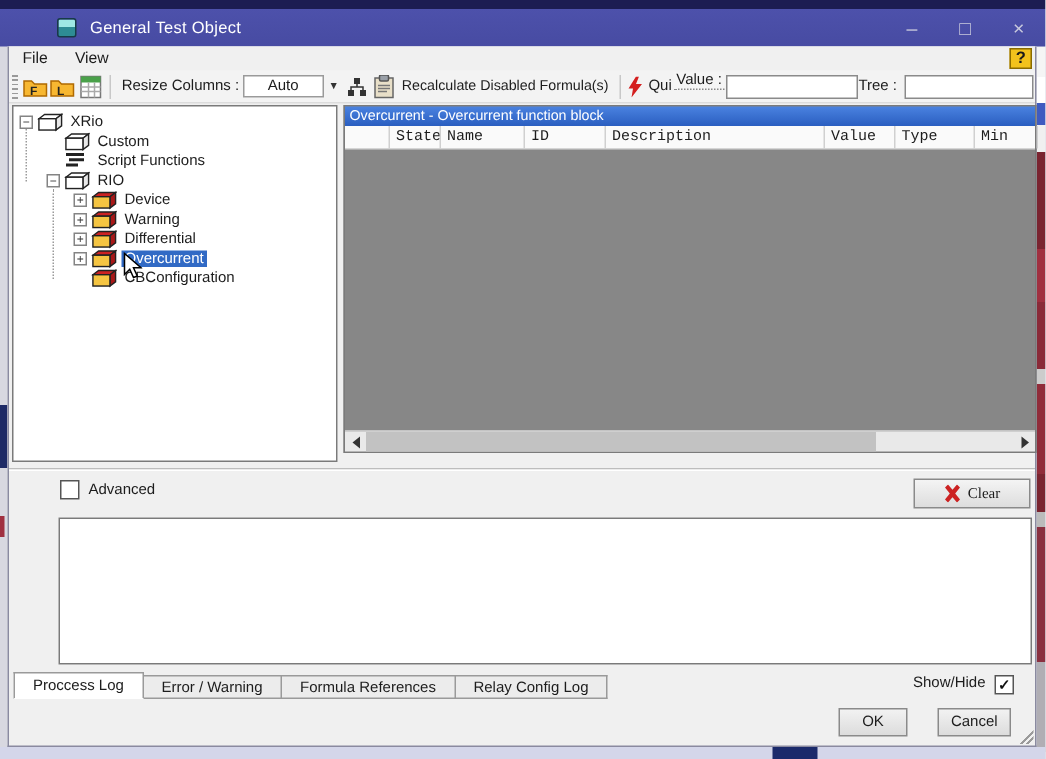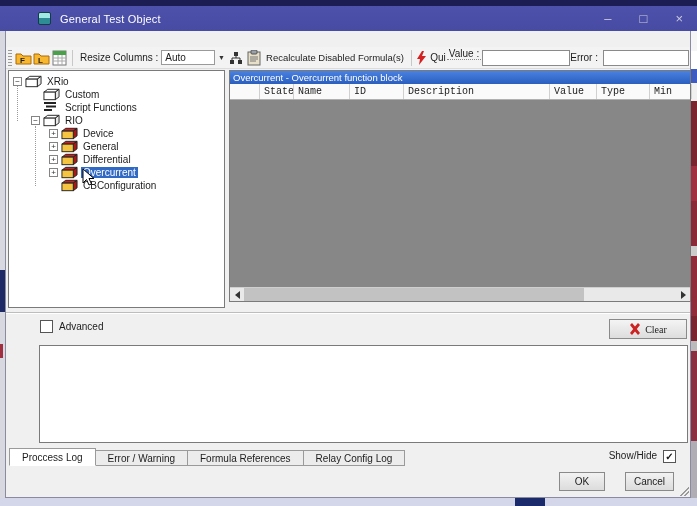--- a/index.html
+++ b/index.html
@@ -44,21 +44,21 @@
   
   #toolbar { position:absolute; left:0; top:16px; width:100%; height:22px; background:#f3f3f3;
     border-bottom:1px solid #dcdcdc; display:flex; align-items:center; padding-left:2px; }
   .grip { width:4px; height:16px; margin-right:3px;
     background:repeating-linear-gradient(#9a9a9a 0 1px,transparent 1px 3px); }
   .tbtn { display:flex; align-items:center; justify-content:center; width:20px; height:18px; }
   .tsep { width:1px; height:16px; background:#c8c8c8; margin:0 4px; }
   .tlabel { font-size:10px; margin:0 3px; white-space:nowrap; }
   #resize-combo { display:flex; align-items:center; }
   #resize-combo-field { width:54px; height:15px; background:#fff; border:1px solid #9a9a9a;
-    font-size:10px; padding:1px 3px; }
+    font-size:10px; padding:1px 15px; }
   #resize-combo-arrow { width:12px; height:15px; font-size:7px; color:#333; display:flex;
     align-items:center; justify-content:center; }
   #recalc-label { font-size:9.5px; }
   #qui-label { font-size:10px; margin-left:2px; }
   #value-label { font-size:10px; background:#f5f5f5; border-bottom:1px dotted #888;
     transform:translateY(-4px); padding:0 2px; margin-left:-2px; white-space:nowrap; }
   .tinput { height:16px; background:#fff; border:1px solid #8a8a8a; font-size:10px; padding:0 3px;
     font-family:"Liberation Sans", sans-serif; }
   #value-input { width:88px; margin-left:1px; }
   #tree-label { margin-left:auto; }
@@ -144,20 +144,25 @@
     <div id="title-text">General Test Object</div>
     <div id="win-controls">
       <span>–</span>
       <span>□</span>
       <span>×</span>
     </div>
   </div>
 
   <div id="dialog">
 
+    <div id="menubar">
+      <div class="menu-item">File</div>
+      <div class="menu-item">View</div>
+      <div id="help-badge">?</div>
+    </div>
 
     <div id="toolbar">
       <div class="grip"></div>
       <div class="tbtn">
         <svg width="17" height="14" viewBox="0 0 17 14">
           <path d="M1 3 L6 3 L8 5 L16 5 L16 13 L1 13 Z" fill="#f7b731" stroke="#b06a00"></path>
           <text x="5" y="12" font-size="8" font-weight="bold" fill="#222">F</text>
         </svg>
       </div>
       <div class="tbtn">
@@ -202,21 +207,21 @@
       <div class="tlabel" id="recalc-label">Recalculate Disabled Formula(s)</div>
       <div class="tsep"></div>
       <div class="tbtn" style="width:14px;">
         <svg width="11" height="14" viewBox="0 0 11 14">
           <polygon points="6,0 1,8 4,8 3,14 10,5 6,5 8,0" fill="#d42020"></polygon>
         </svg>
       </div>
       <div class="tlabel" id="qui-label">Qui</div>
       <div id="value-label">Value :</div>
       <input class="tinput" id="value-input" value="" style="">
-      <div class="tlabel" id="tree-label">Error :</div>
+      <div class="tlabel" id="tree-label">Tree :</div>
       <input class="tinput" id="tree-input" value="" style="">
     </div>
 
     <div id="tree-panel">
       <div class="tree-guide" style="left:8px; top:13px; height:37px;"></div>
       <div class="tree-guide" style="left:26px; top:55px; height:60px;"></div>
       <div id="tree-rows">
           <div class="tree-row" style="padding-left: 4px;">
             <span class="expand-box">−</span>
             <span class="tree-icon"><svg width="17" height="13" viewBox="0 0 18 13">
@@ -262,21 +267,21 @@
   </svg></span>
             <span class="tree-label">Device</span>
           </div>
           <div class="tree-row" style="padding-left: 40px;">
             <span class="expand-box">+</span>
             <span class="tree-icon"><svg width="17" height="13" viewBox="0 0 18 13">
     <polygon points="1,4 5,1 17,1 13,4" fill="#cc2222" stroke="#222" stroke-width="1"></polygon>
     <polygon points="13,4 17,1 17,9 13,12" fill="#a81818" stroke="#222" stroke-width="1"></polygon>
     <rect x="1" y="4" width="12" height="8" fill="#f5c542" stroke="#222" stroke-width="1"></rect>
   </svg></span>
-            <span class="tree-label">General</span>
+            <span class="tree-label">Warning</span>
           </div>
           <div class="tree-row" style="padding-left: 40px;">
             <span class="expand-box">+</span>
             <span class="tree-icon"><svg width="17" height="13" viewBox="0 0 18 13">
     <polygon points="1,4 5,1 17,1 13,4" fill="#cc2222" stroke="#222" stroke-width="1"></polygon>
     <polygon points="13,4 17,1 17,9 13,12" fill="#a81818" stroke="#222" stroke-width="1"></polygon>
     <rect x="1" y="4" width="12" height="8" fill="#f5c542" stroke="#222" stroke-width="1"></rect>
   </svg></span>
             <span class="tree-label">Differential</span>
           </div>

